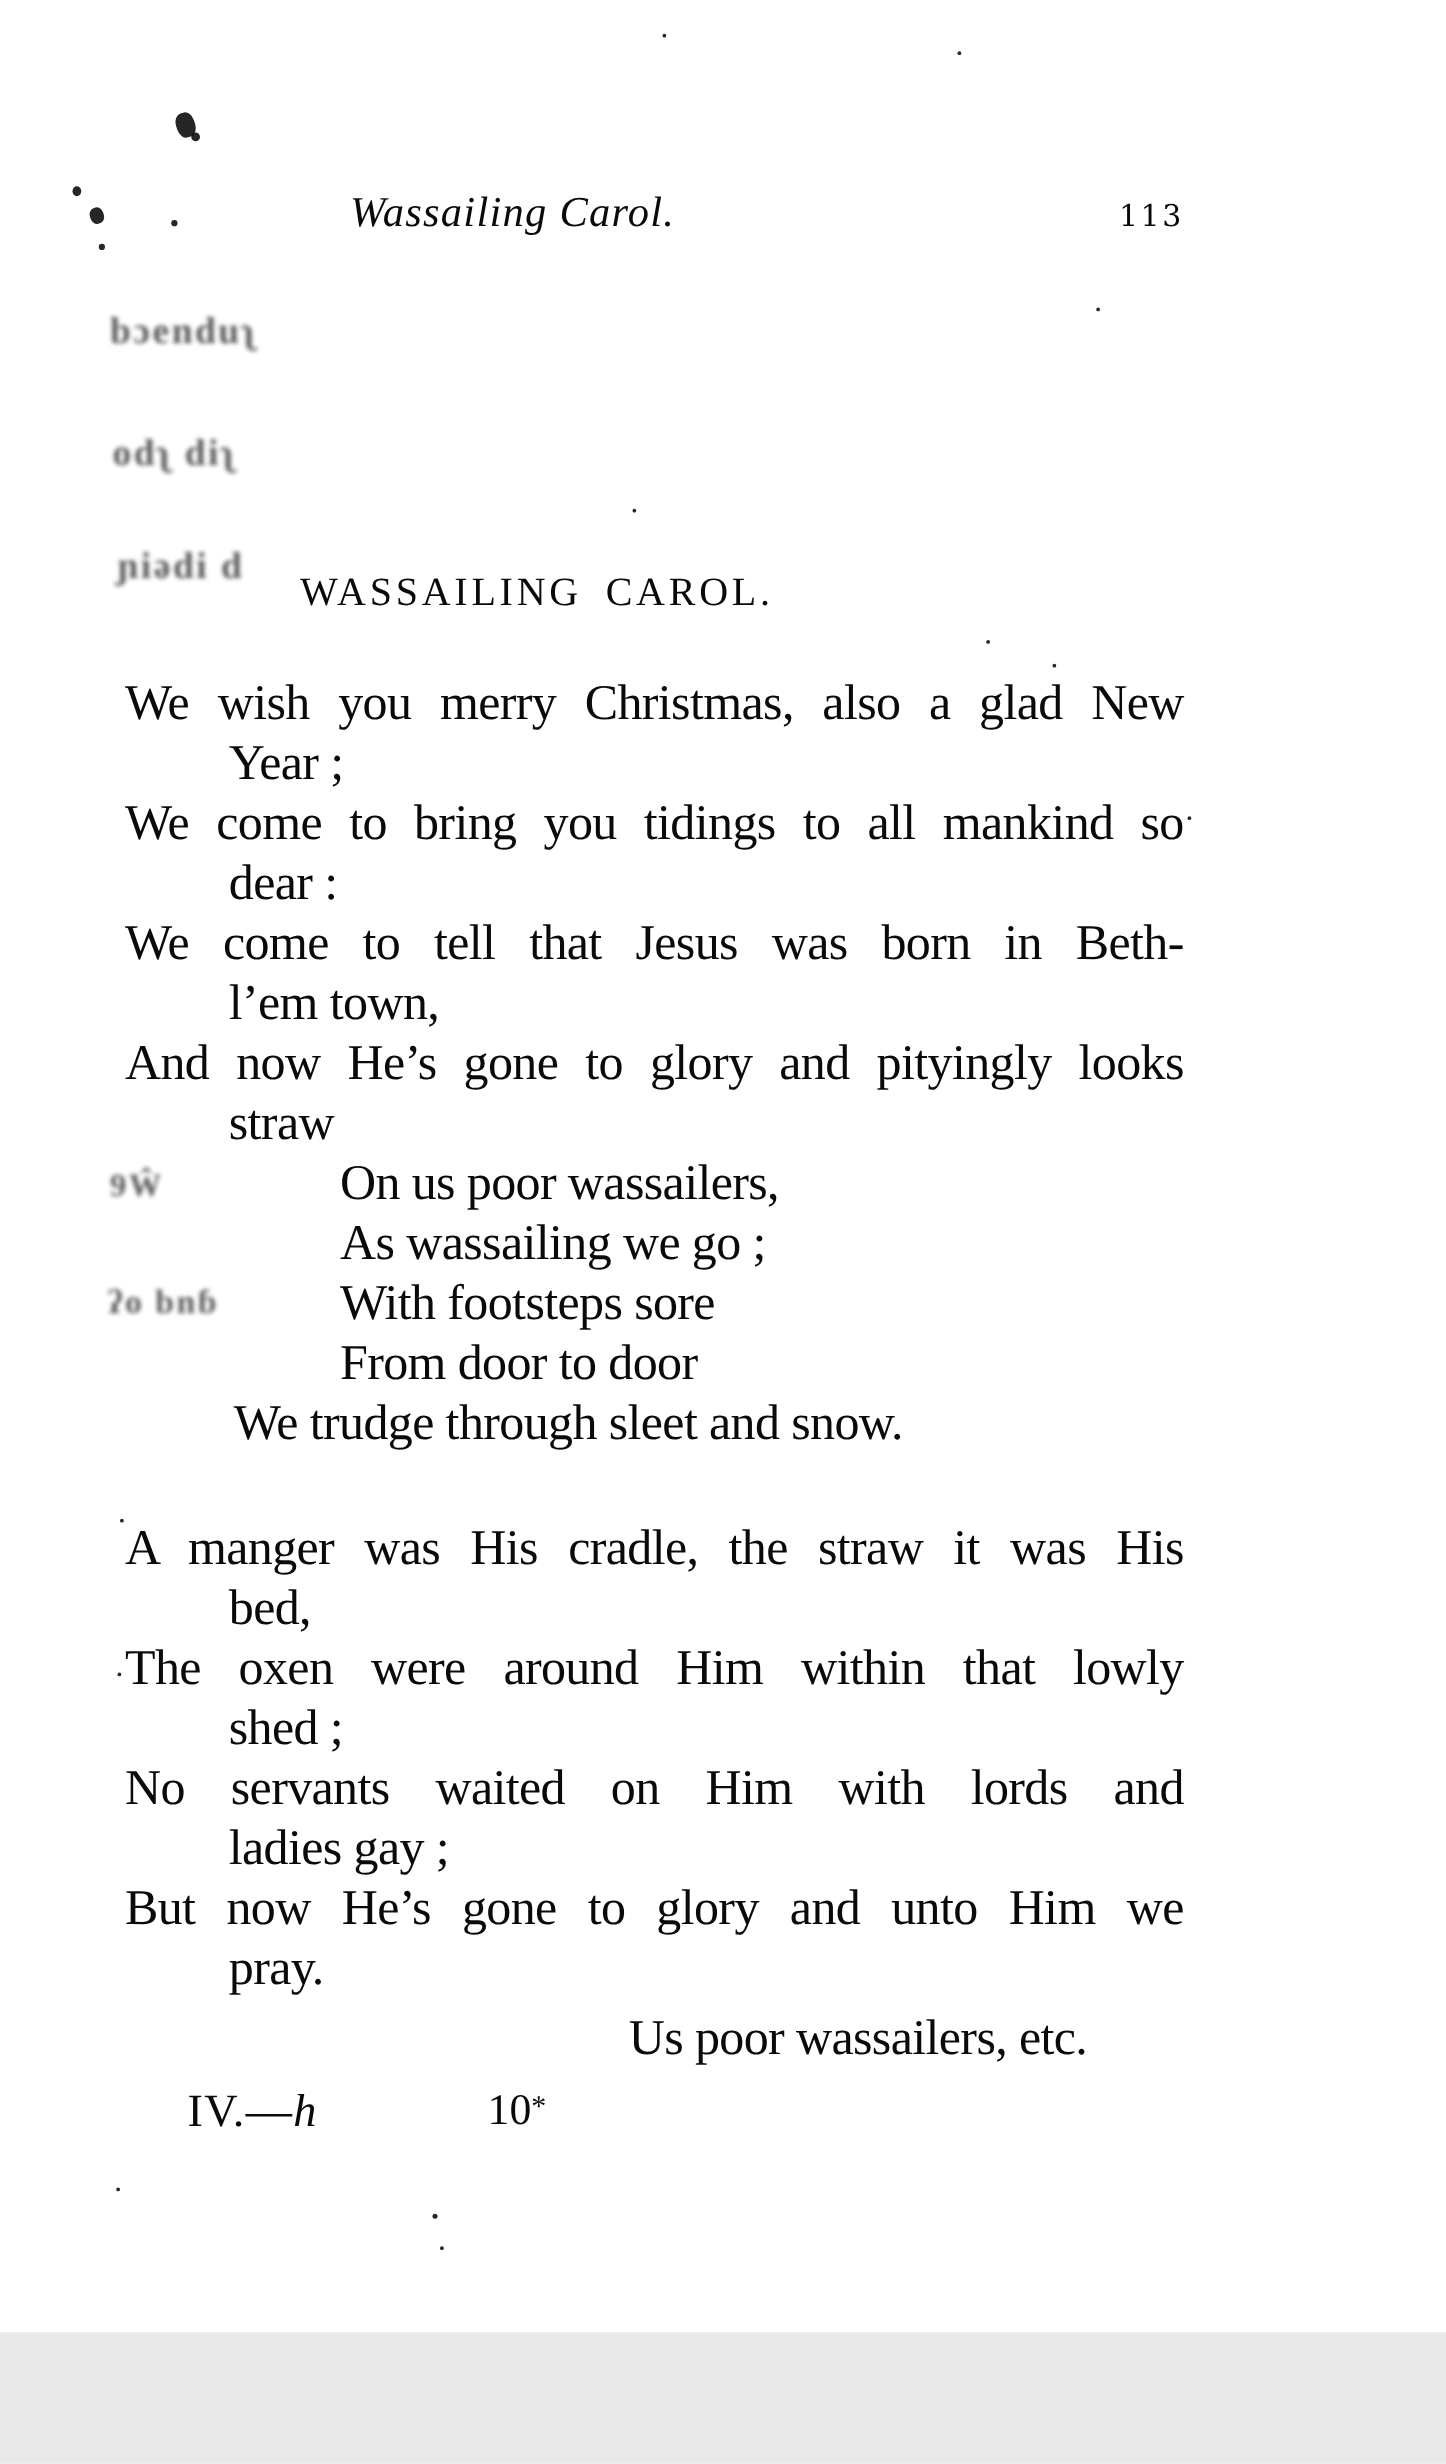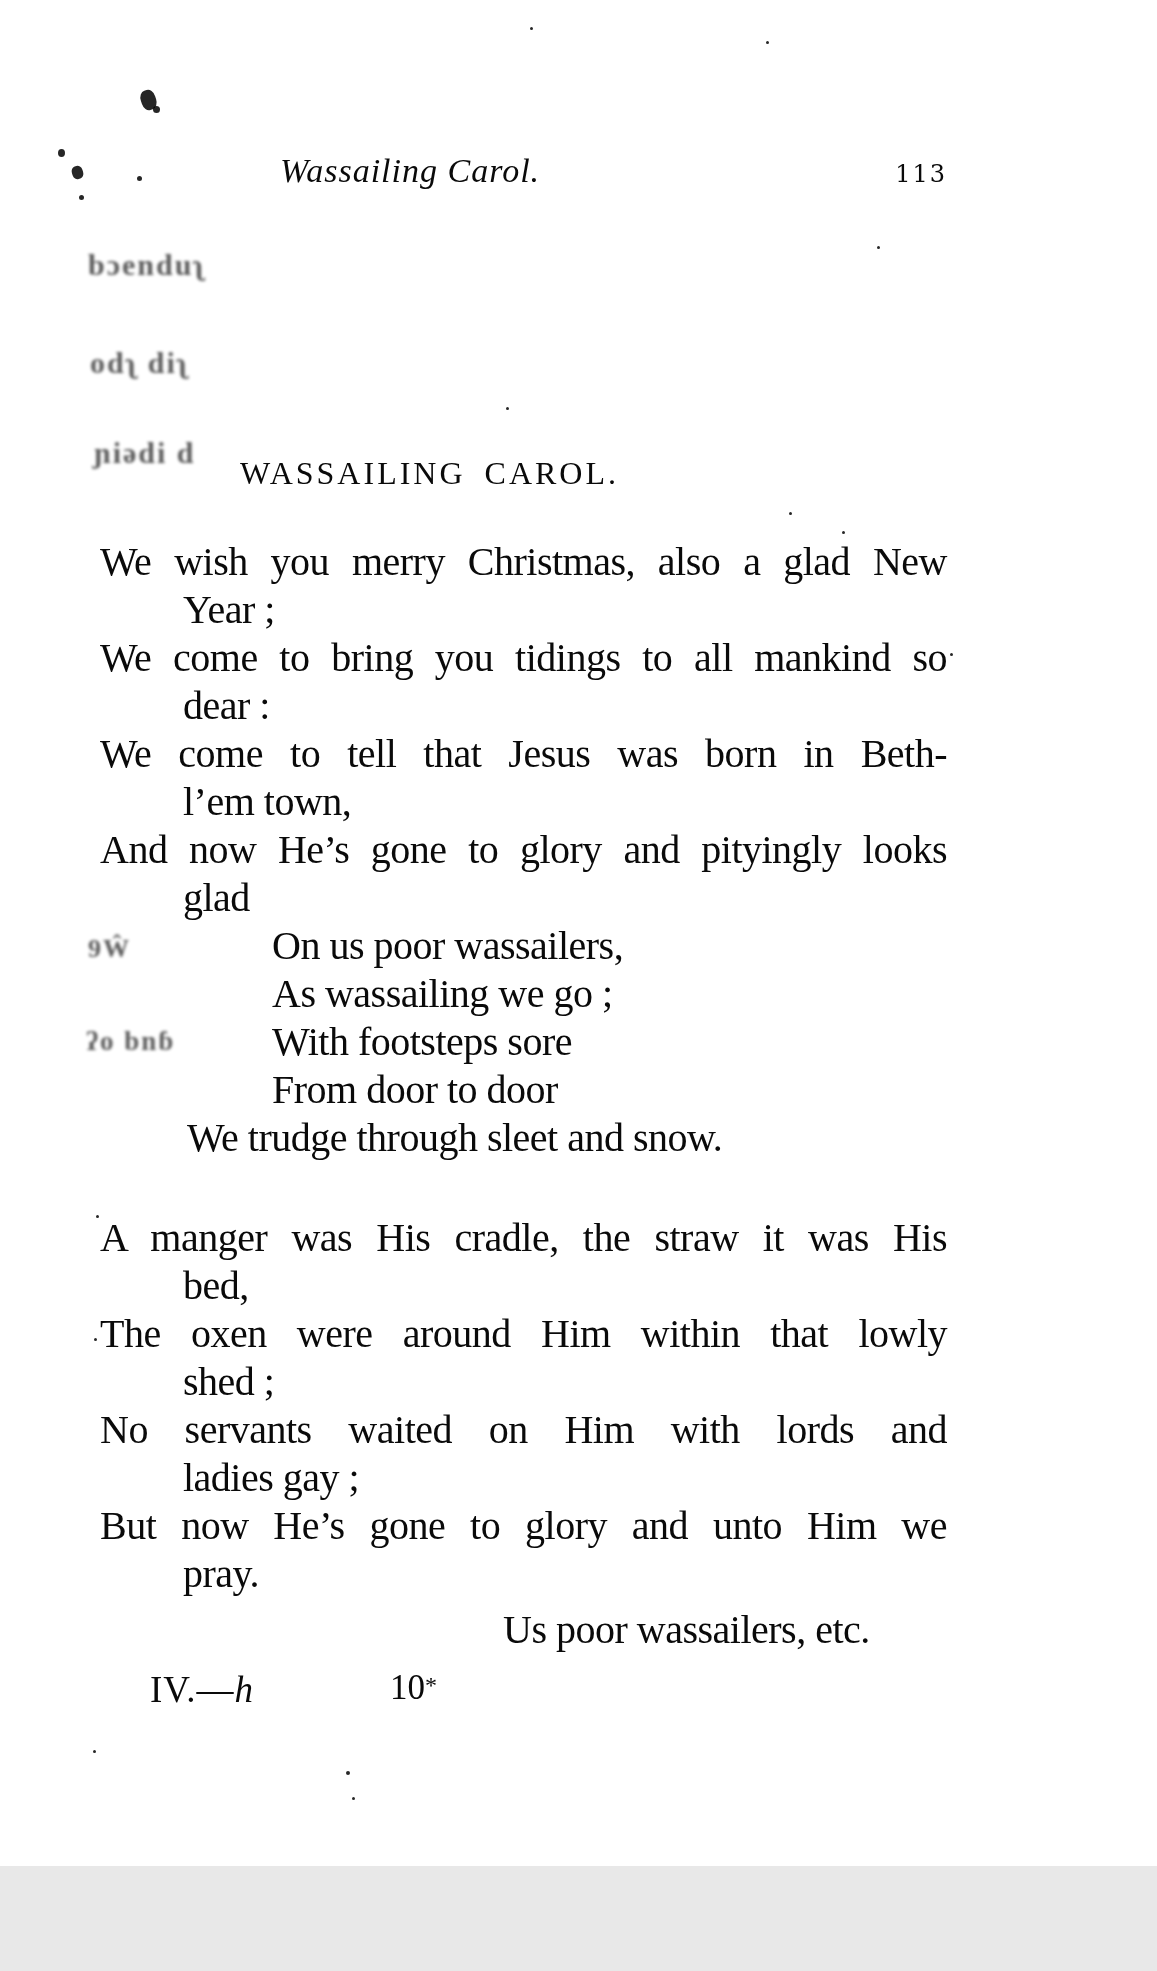--- a/index.html
+++ b/index.html
@@ -92,21 +92,21 @@
   <div class="carol-title">WASSAILING CAROL.</div>
 
   <div class="poem">
     <div class="line full">We wish you merry Christmas, also a glad New</div>
     <div class="line cont">Year ;</div>
     <div class="line full">We come to bring you tidings to all mankind so</div>
     <div class="line cont">dear :</div>
     <div class="line full">We come to tell that Jesus was born in Beth-</div>
     <div class="line cont">l’em town,</div>
     <div class="line full">And now He’s gone to glory and pityingly looks</div>
-    <div class="line cont">glad</div>
+    <div class="line cont">straw</div>
     <div class="line refrain">On us poor wassailers,</div>
     <div class="line refrain">As wassailing we go ;</div>
     <div class="line refrain">With footsteps sore</div>
     <div class="line refrain">From door to door</div>
     <div class="line trudge">We trudge through sleet and snow.</div>
     <div class="line full gap-top">A manger was His cradle, the straw it was His</div>
     <div class="line cont">bed,</div>
     <div class="line full">The oxen were around Him within that lowly</div>
     <div class="line cont">shed ;</div>
     <div class="line full">No servants waited on Him with lords and</div>

